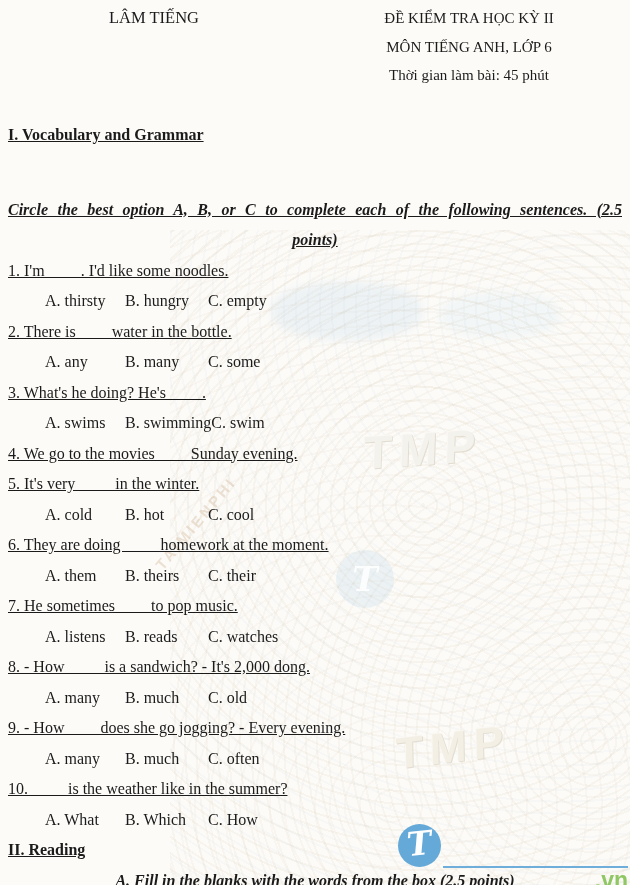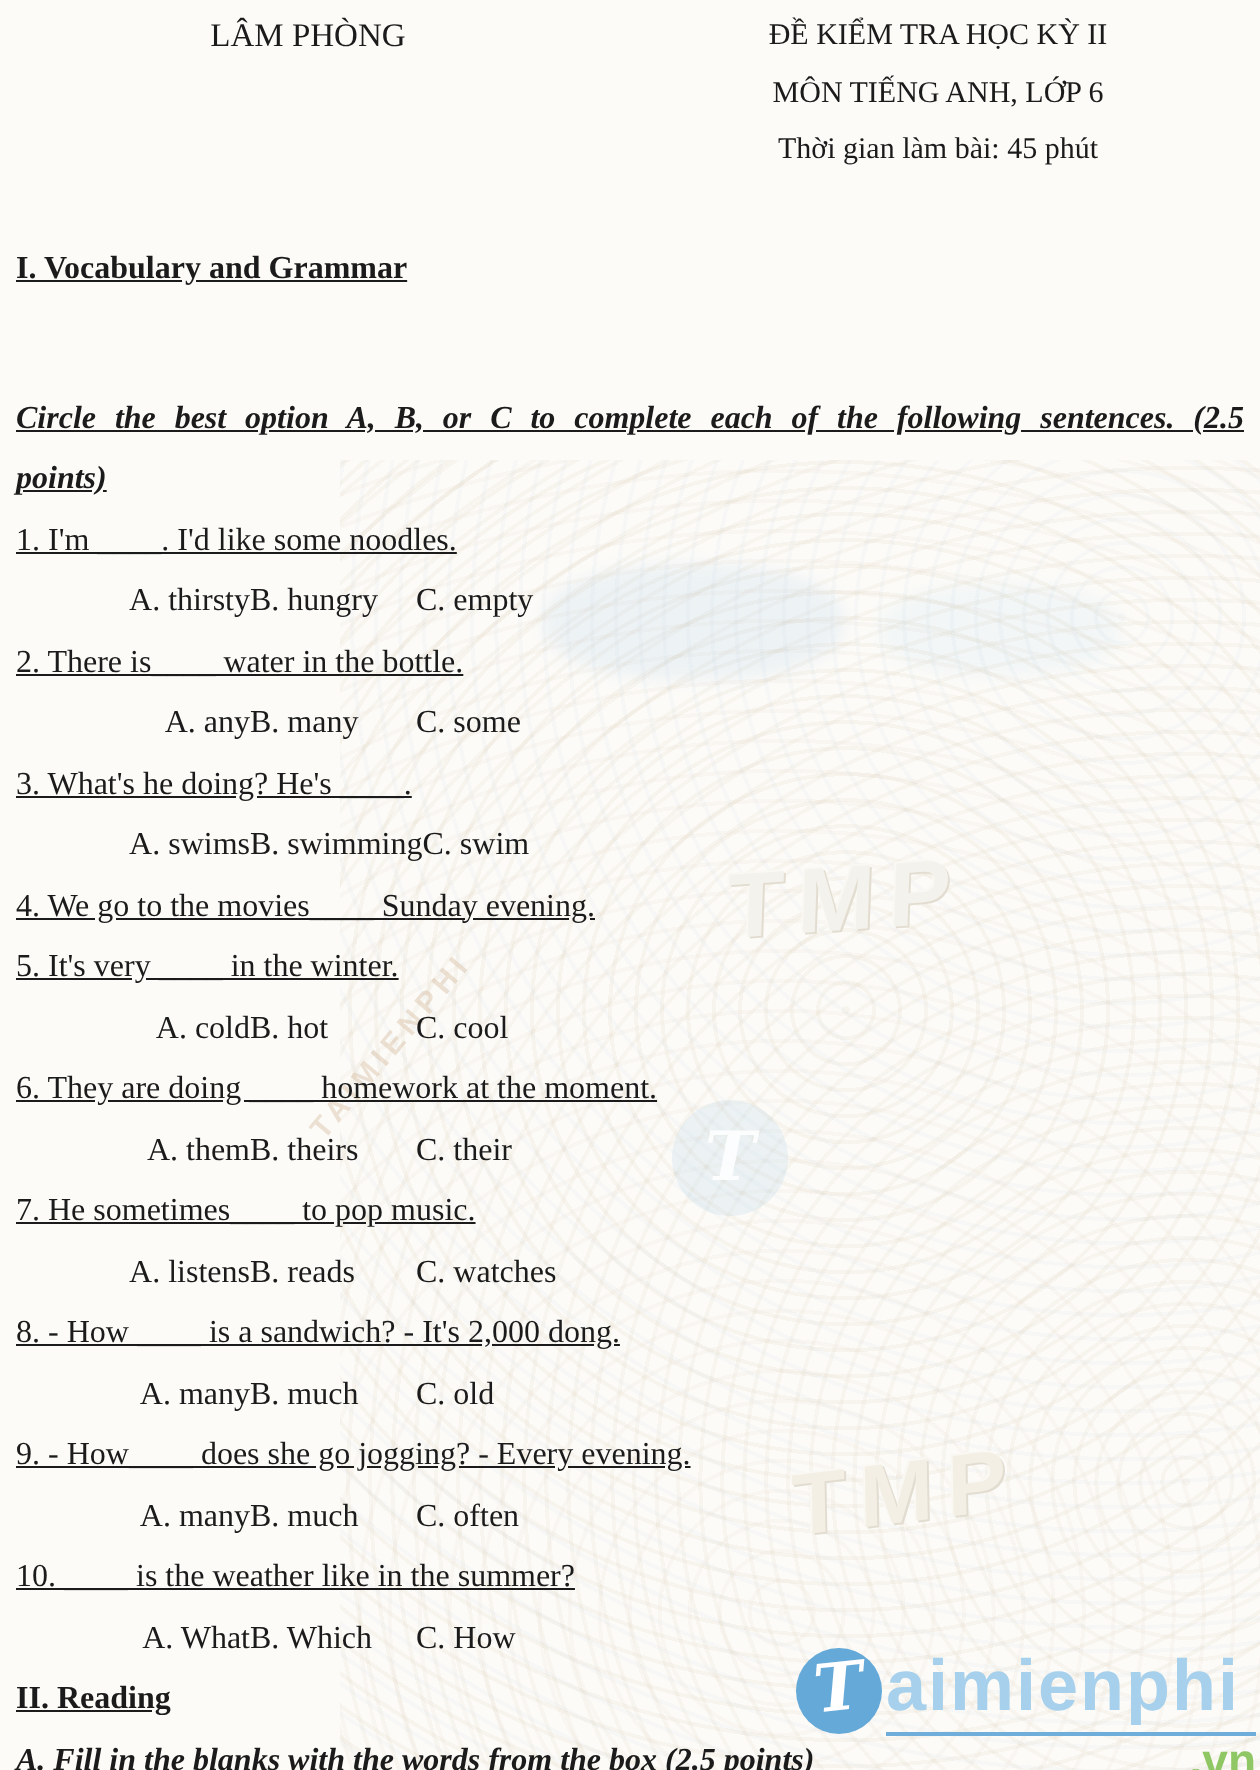--- a/index.html
+++ b/index.html
@@ -41,25 +41,25 @@
   }
   
   .h-left{position:absolute;left:8px;top:4px;width:292px;text-align:center;
     font-size:16.5px;line-height:28.5px;}
   .h-right{position:absolute;left:316px;top:4px;width:306px;text-align:center;
     font-size:15px;line-height:28.5px;}
   
   main{position:absolute;left:8px;right:8px;top:120px;font-size:16px;line-height:30.5px;text-decoration:underline;}
   .line{height:30.5px;white-space:nowrap;}
   .sec-title{font-weight:bold;}
-  .instr{font-weight:bold;font-style:italic;}
+  .instr{font-weight:bold;font-style:italic;text-align:center;}
   .just{white-space:normal;text-align:justify;text-align-last:justify;margin-top:44px;}
   .opts{padding-left:37px;}
   .opt{display:inline-block;}
-  .opt-a{min-width:80px;text-align:right;}
+  .opt-a{min-width:80px;}
   .opt-b{min-width:83px;}
   
   .logo{position:absolute;left:396px;top:818px;width:234px;height:66px;}
   .logo-circle{position:absolute;left:2px;top:6px;width:43px;height:43px;border-radius:50%;
     background:#64a9d8;display:flex;align-items:center;justify-content:center;}
   .logo-t{font-family:"DejaVu Serif",serif;font-style:italic;font-weight:bold;
     font-size:33px;color:#ffffff;transform:rotate(-6deg);margin-top:-4px;}
   .logo-name{position:absolute;left:47px;top:4px;font-family:"Liberation Sans",sans-serif;
     font-weight:bold;font-size:36px;line-height:42px;color:#a6d0eb;letter-spacing:1px;}
   .logo-line{position:absolute;left:47px;right:2px;top:48px;height:2px;background:#6fadda;}
@@ -73,21 +73,21 @@
 
   <div class="swirls"></div>
   <div class="wm-blob blob1"></div>
   <div class="wm-blob blob2"></div>
   <div class="wm-tmp tmp1">TMP</div>
   <div class="wm-tmp tmp2">TMP</div>
   <div class="wm-diag">TAIMIENPHI</div>
   <div class="wm-circle">T</div>
 
   <div class="h-left">
-    <div>LÂM PHÒNG</div>
+    <div>LÂM TIẾNG</div>
   </div>
   <div class="h-right">
     <div>ĐỀ KIỂM TRA HỌC KỲ II</div>
     <div>MÔN TIẾNG ANH, LỚP 6</div>
     <div>Thời gian làm bài: 45 phút</div>
   </div>
 
   <main>
     <div class="line sec-title">I. Vocabulary and Grammar</div>
     <div class="line instr just">Circle the best option A, B, or C to complete each of the following sentences. (2.5</div>
@@ -141,18 +141,17 @@
     </div>
 
     <div class="line sec-title">II. Reading</div>
     <div class="line instr">A. Fill in the blanks with the words from the box (2.5 points)</div>
   </main>
 
   <div class="logo">
     <div class="logo-circle">
       <span class="logo-t">T</span>
     </div>
-    <span class="logo-name">aimienphi</span>
     <div class="logo-line"></div>
     <span class="logo-vn">.vn</span>
   </div>
 
 </div>
 
 </body></html>

